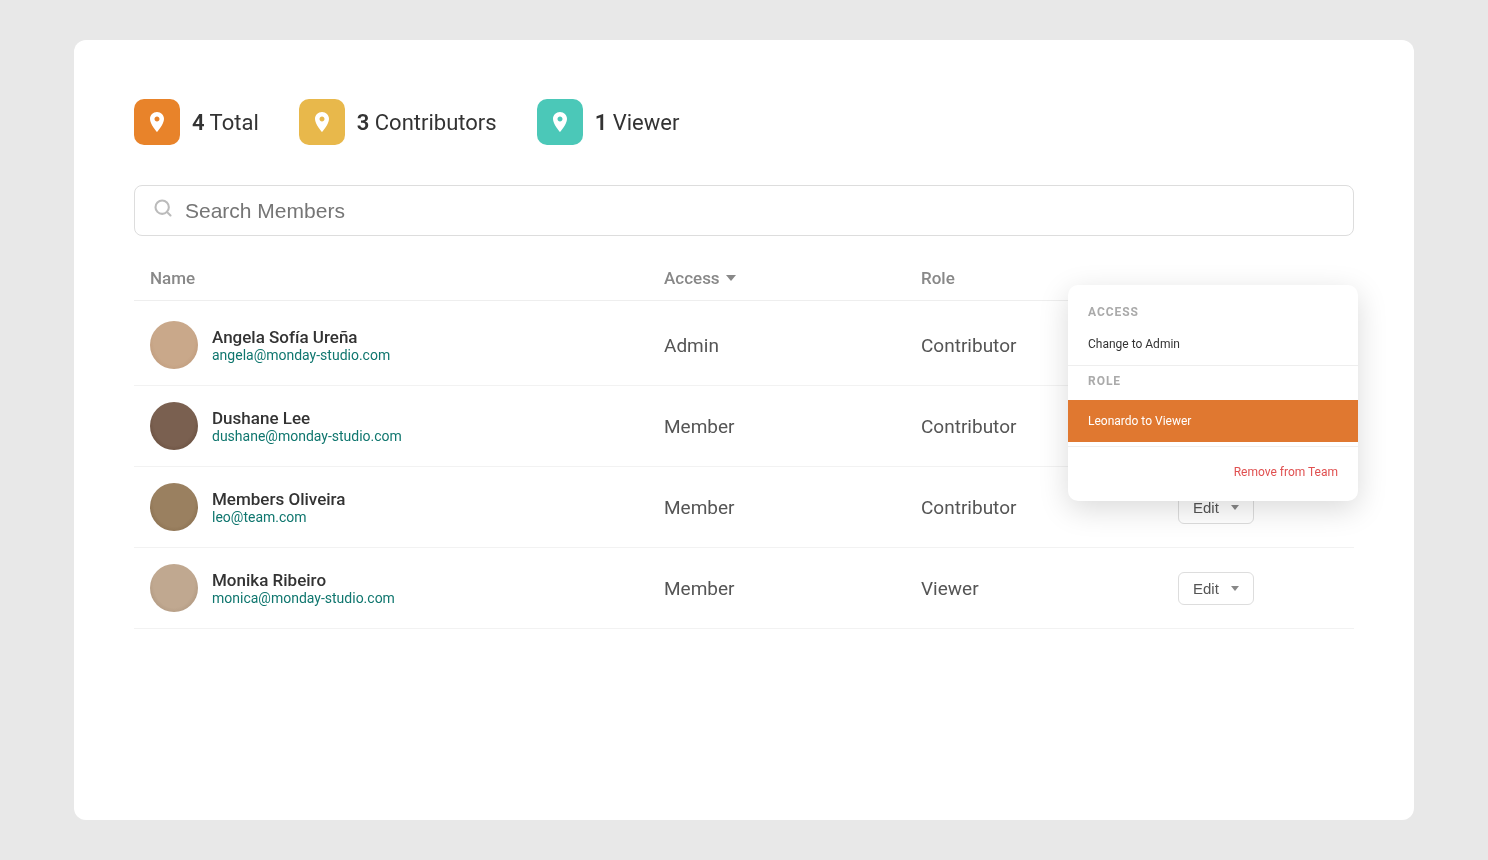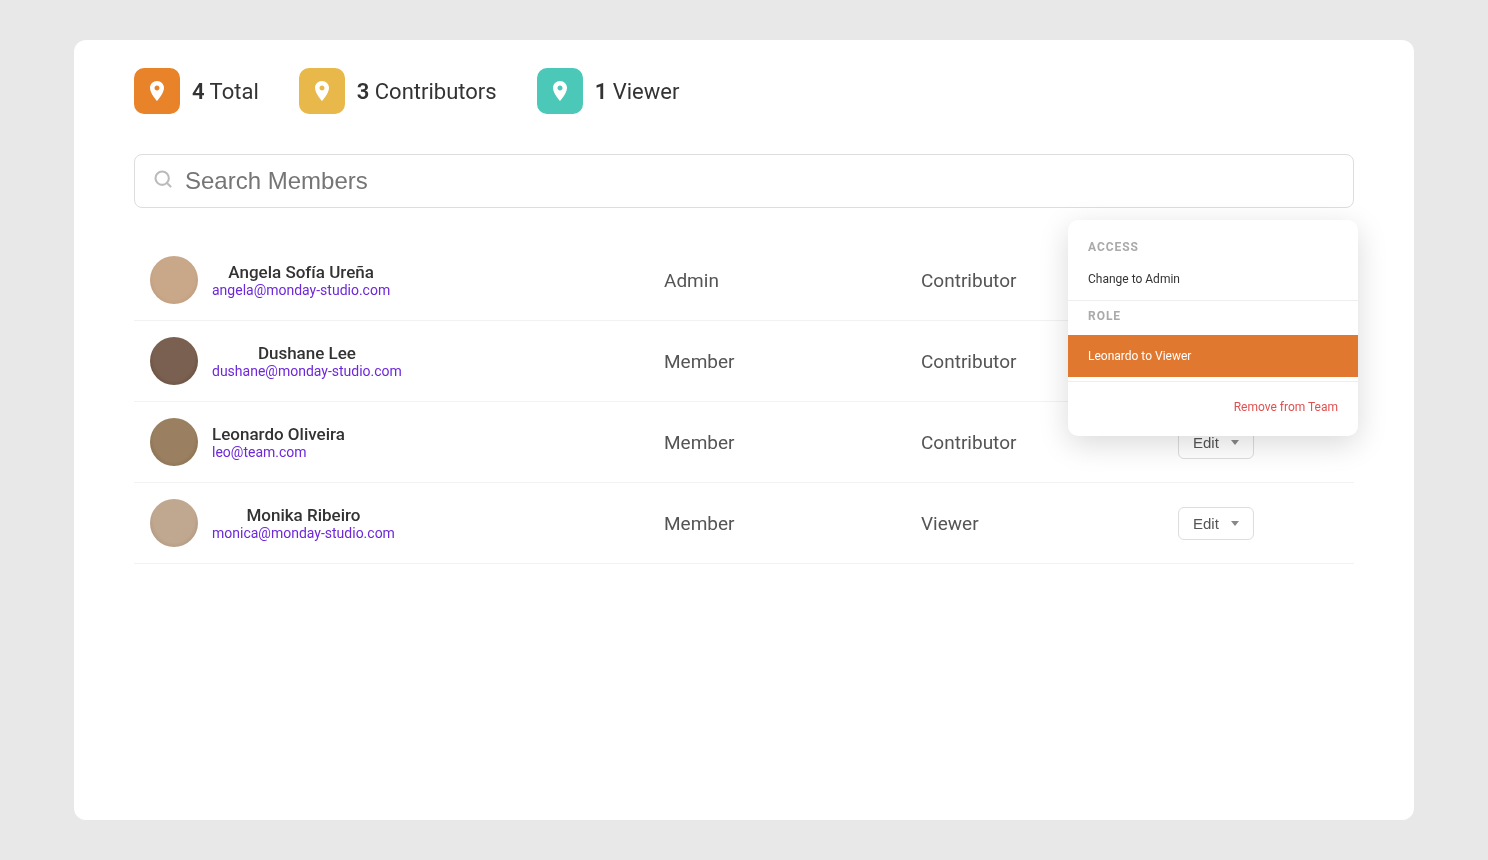--- a/index.html
+++ b/index.html
@@ -10,21 +10,21 @@
       justify-content: center;
       align-items: center;
       min-height: 860px;
       width: 1488px;
     }
     .main-card {
       background: #fff;
       border-radius: 12px;
       width: 1340px;
       min-height: 780px;
-      padding: 28px 60px 60px 60px;
+      padding: 59px 60px 60px 60px;
       position: relative;
     }
     .stats-row {
       display: flex;
       gap: 40px;
       margin-bottom: 40px;
     }
     .stat-item {
       display: flex;
       align-items: center;
@@ -59,21 +59,21 @@
       align-items: center;
       border: 1.5px solid #ddd;
       border-radius: 8px;
       padding: 12px 18px;
       margin-bottom: 32px;
       gap: 12px;
     }
     .search-bar input {
       border: none;
       outline: none;
-      font-size: 24px;
+      font-size: 21px;
       color: #ec4899;
       width: 100%;
       background: transparent;
     }
     .search-icon-wrap {
       color: #bbb;
       font-size: 20px;
     }
     .table-header {
       display: grid;
@@ -125,25 +125,24 @@
       align-items: center;
       justify-content: center;
       font-size: 18px;
       font-weight: 600;
       color: #fff;
     }
     .member-name {
       font-size: 17px;
       font-weight: 500;
       color: #333;
-      text-align: center;
     }
     .member-email {
       font-size: 14px;
-      color: #6d28d9;
+      color: #0f766e;
     }
     .cell-text {
       font-size: 19px;
       color: #555;
     }
     .edit-button {
       display: flex;
       align-items: center;
       gap: 12px;
       border: 1.5px solid #ddd;
@@ -254,20 +253,29 @@
   <div class="search-bar">
     <span class="search-icon-wrap">
       <svg width="20" height="20" viewBox="0 0 24 24" fill="none" stroke="#bbb" stroke-width="2.5" stroke-linecap="round" stroke-linejoin="round">
         <circle cx="11" cy="11" r="8"></circle>
           <line x1="21" y1="21" x2="16.65" y2="16.65"></line>
       </svg>
     </span>
     <input type="text" placeholder="Search Members" style="">
   </div>
 
+  <div class="table-header">
+    <span>Name</span>
+    <span class="access-header">
+      <span>Access</span>
+      <span class="chevron-down"></span>
+    </span>
+    <span>Role</span>
+    <span></span>
+  </div>
 
   <div class="table-row" style="position:relative;">
     <div class="member-info">
       <div class="avatar face-angela"></div>
       <div>
         <div class="member-name">Angela Sofía Ureña</div>
         <div class="member-email">angela@monday-studio.com</div>
       </div>
     </div>
     <span class="cell-text">Admin</span>
@@ -296,21 +304,21 @@
     </div>
     <span class="cell-text">Member</span>
     <span class="cell-text">Contributor</span>
     <div></div>
   </div>
 
   <div class="table-row">
     <div class="member-info">
       <div class="avatar face-leo"></div>
       <div>
-        <div class="member-name">Leonardo Oliveira</div>
+        <div class="member-name">Members Oliveira</div>
         <div class="member-email">leo@team.com</div>
       </div>
     </div>
     <span class="cell-text">Member</span>
     <span class="cell-text">Contributor</span>
     <div>
       <button class="edit-button">
         <span>Edit</span>
         <span class="chevron-down-sm"></span>
       </button>

